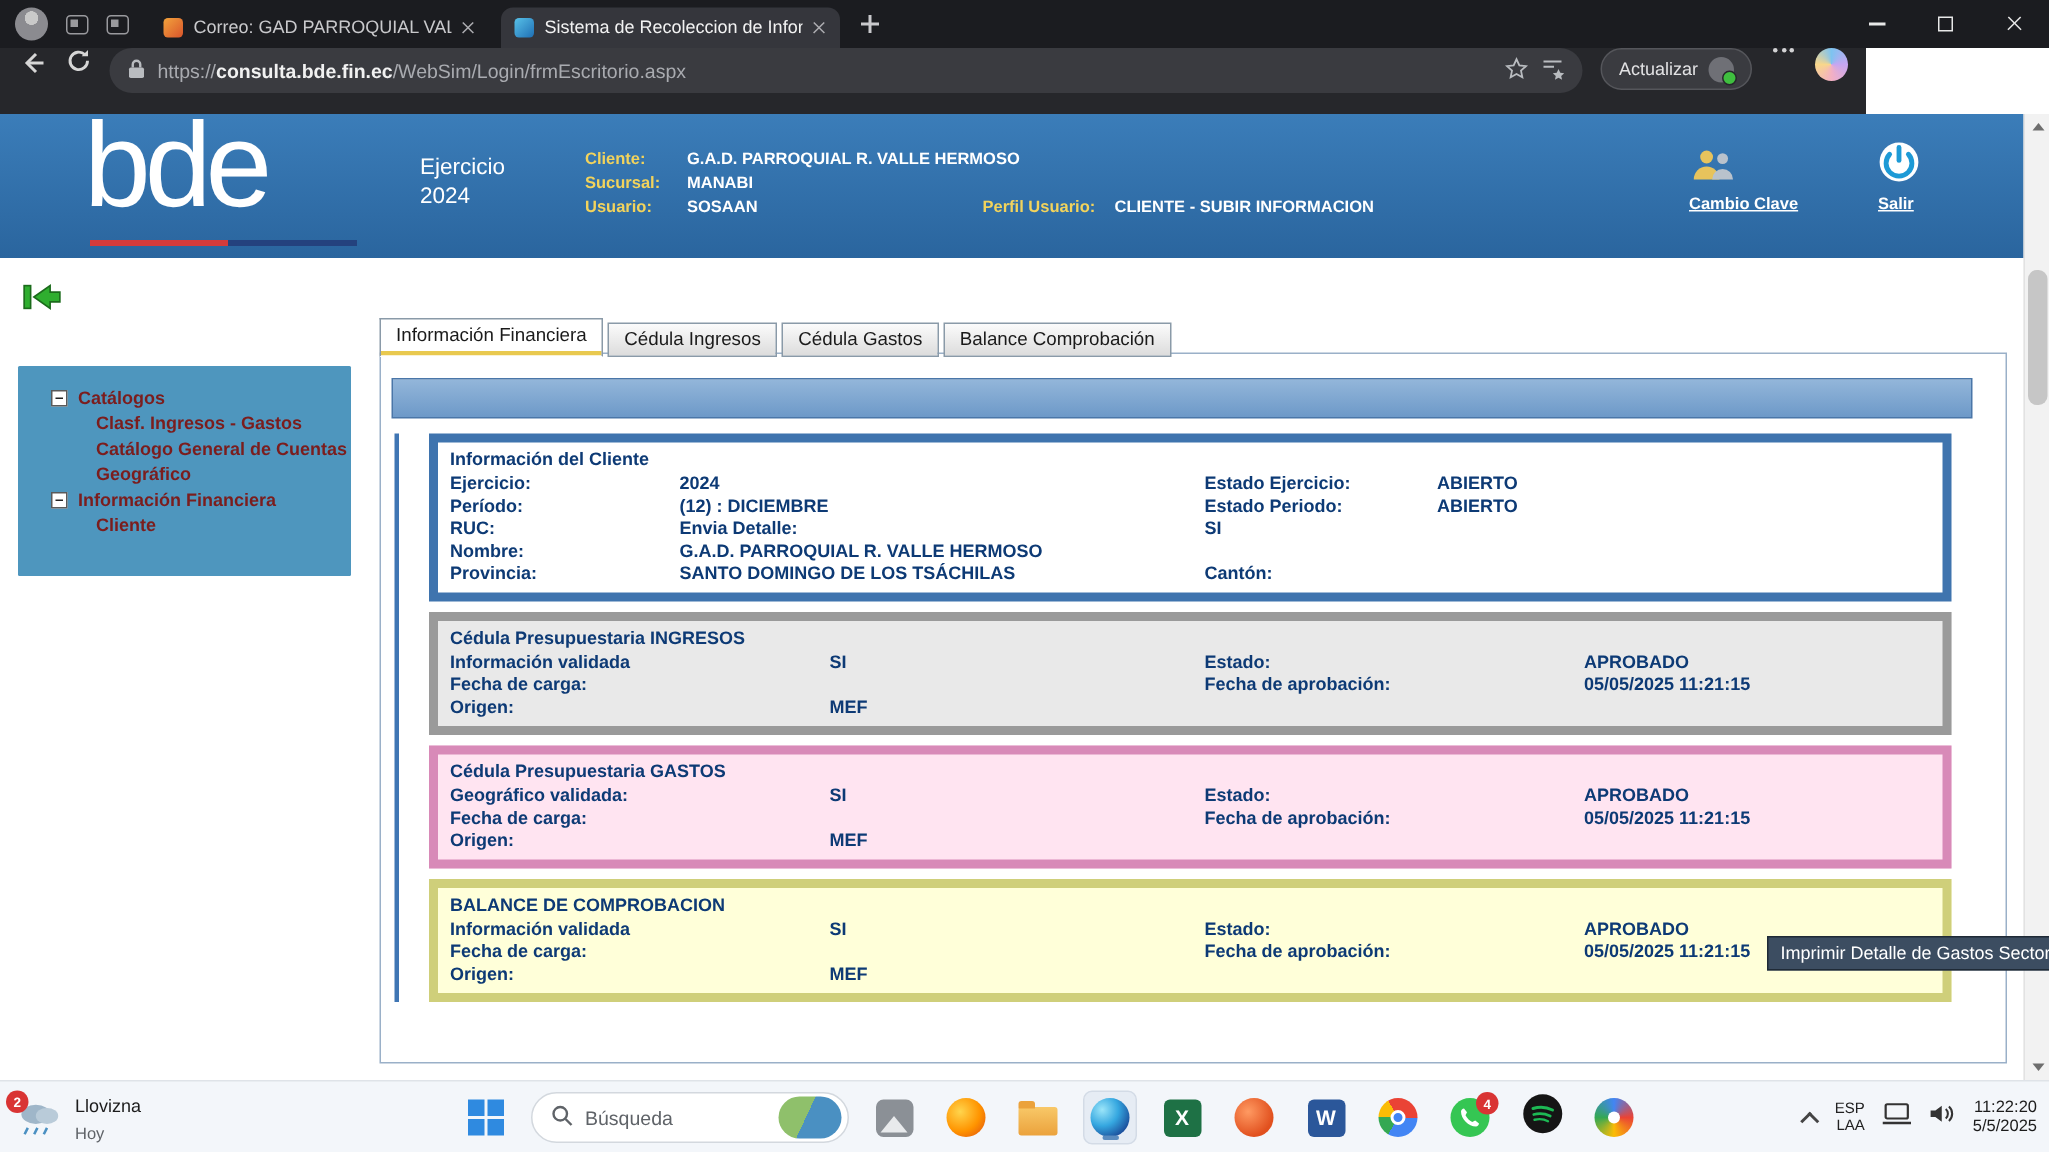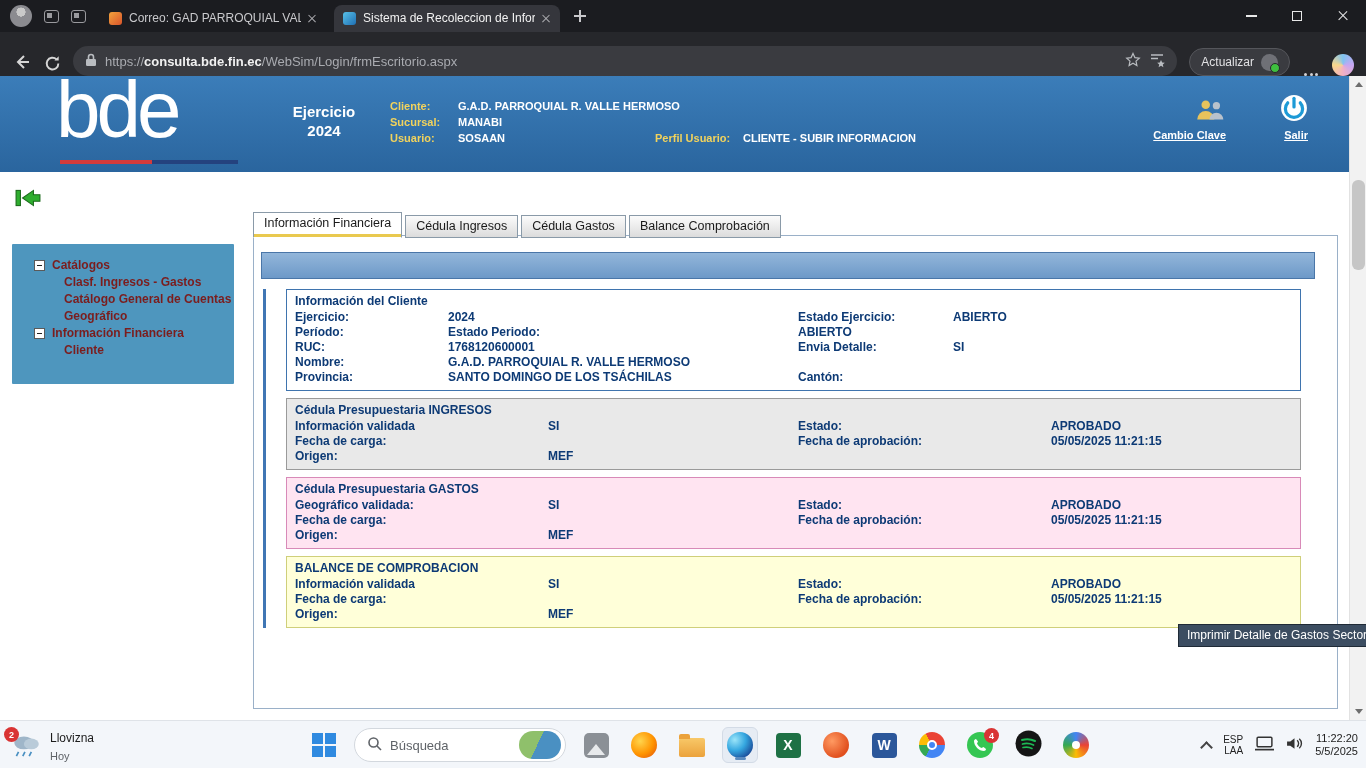--- a/index.html
+++ b/index.html
@@ -26,43 +26,43 @@
   .newtab::after { content:""; position:absolute; left:11.2px; top:6px; width:1.5px; height:12px; background:#c9c9cc; }
   .wincontrols { margin-left:auto; display:flex; height:32px; }
   .wc { width:46px; display:flex; align-items:center; justify-content:center; }
   .sh-min { width:11px; height:1.4px; background:#e8e8e8; }
   .sh-max { width:10px; height:10px; border:1.4px solid #e8e8e8; }
   .sh-close { width:14px; height:14px; position:relative; }
   .sh-close::before,.sh-close::after { content:""; position:absolute; left:1px; top:6.4px; width:12px; height:1.4px; background:#e8e8e8; }
   .sh-close::before { transform:rotate(45deg); } .sh-close::after { transform:rotate(-45deg); }
 
   
-  .toolbar { position:absolute; top:32px; left:0; width:1366px; height:44px; background:#26272b; display:flex; align-items:flex-end; gap:12px; padding:0 12px; }
+  .toolbar { position:absolute; top:32px; left:0; width:1244px; height:44px; background:#26272b; display:flex; align-items:flex-start; gap:12px; padding:0 12px; }
   .urlbar { flex:1; height:30px; background:#3a3b40; border-radius:15px; display:flex; align-items:center; gap:8px; padding:0 12px; font-size:13px; color:#a9abb0; }
   .url-domain { color:#f1f1f1; font-weight:700; }
   .sp { flex:1; }
   .pill { height:28px; border-radius:14px; background:#3a3b40; border:1px solid #55565b; color:#e2e2e4; display:flex; align-items:center; gap:7px; padding:0 11px; font-size:12px; }
   .sync { width:17px; height:17px; border-radius:50%; background:#6f7076; position:relative; }
   .sync::after { content:""; position:absolute; right:-2px; bottom:-2px; width:8px; height:8px; border-radius:50%; background:#3fbf3f; border:1.5px solid #26272b; }
   .dots { width:18px; display:flex; justify-content:center; gap:2.5px; }
   .dots i { width:3px; height:3px; border-radius:50%; background:#d2d2d4; }
   .copilot { width:22px; height:22px; border-radius:50%; background:conic-gradient(#7ec3f0,#c6a6f2,#f3b0c3,#f8d78b,#7ec3f0); }
 
   
   .siteheader { position:absolute; top:76px; left:0; width:1366px; height:96px; background:linear-gradient(180deg,#3b7db9 0%,#2a659e 100%); color:#fff; overflow:hidden; }
   .logo { position:absolute; left:56px; top:-12px; font-size:80px; font-weight:400; letter-spacing:-4px; color:#fff; }
   .stripe-r { position:absolute; left:60px; top:84px; width:92px; height:4px; background:#d43b3b; }
   .stripe-b { position:absolute; left:152px; top:84px; width:86px; height:4px; background:#24427e; }
-  .ejercicio { position:absolute; left:280px; top:26px; width:88px; text-align:center; font-size:15px; font-weight:700; line-height:19px; }
+  .ejercicio { position:absolute; left:280px; top:26px; width:88px; font-size:15px; font-weight:400; line-height:19px; }
   .hinfo { position:absolute; left:390px; top:22px; font-size:11px; }
   .hrow { display:grid; grid-template-columns:68px auto; line-height:16px; }
   .hrow4 { display:grid; grid-template-columns:68px 197px 88px auto; line-height:16px; }
   .hlabel { color:#f2d35c; font-weight:700; }
   .hval { color:#fff; font-weight:700; white-space:nowrap; }
-  .haction { position:absolute; text-align:right; cursor:pointer; }
+  .haction { position:absolute; text-align:left; cursor:pointer; }
   .haction .albl { font-size:11px; font-weight:700; text-decoration:underline; color:#fff; display:block; margin-top:3px; }
   .ha-cambio { left:1126px; top:22px; width:100px; }
   .ha-salir { left:1252px; top:18px; width:56px; }
 
   
   .content { position:absolute; top:172px; left:0; width:1349px; height:548px; background:#fff; }
   .collapse { position:absolute; left:15px; top:16px; cursor:pointer; }
 
   .sidebar { position:absolute; left:12px; top:72px; width:222px; height:140px; background:#4e96be; border-radius:1px; padding-top:11px; }
   .tnode { display:flex; align-items:center; gap:7px; margin:3px 0 3px 22px; font-size:12px; font-weight:700; color:#7b1d1d; cursor:pointer; }
@@ -70,21 +70,21 @@
   .minus { width:11px; height:11px; background:#fff; border:1px solid #5a5a5a; position:relative; flex:none; }
   .minus::after { content:""; position:absolute; left:2px; right:2px; top:4.4px; height:1.2px; background:#222; }
 
   .tabsrow { position:absolute; left:253px; top:40px; display:flex; align-items:flex-end; gap:3px; z-index:2; }
   .tabi { border:1px solid #8a9aa8; background:linear-gradient(#fbfbfb,#dcdcdc); padding:3px 10px 4px; font-size:12.5px; color:#1a1a1a; cursor:pointer; }
   .tabi.active { background:#fff; border-bottom:1px solid #fff; padding-bottom:7px; box-shadow:inset 0 -3px 0 #e9c94f; }
 
   .panel { position:absolute; left:253px; top:63px; width:1085px; height:474px; border:1px solid #9ab0c8; background:#fff; }
   .bluebar { margin:16px 22px 0 7px; height:27px; background:linear-gradient(180deg,#93b6da,#6d99c8); border:1px solid #4a76a8; }
   .sections { margin:10px 36px 0 9px; border-left:3px solid #4076b4; padding-left:20px; }
-  .sec { border:1px solid #6d28d9; margin-bottom:7px; padding:4px 8px 5px; color:#0d3a75; font-size:12px; line-height:15px; }
+  .sec { border:6px solid #6d28d9; margin-bottom:7px; padding:4px 8px 5px; color:#0d3a75; font-size:12px; line-height:15px; }
   .sec .stitle { font-weight:700; margin-bottom:1px; }
   .sec-client { background:#fff; border-color:#3f74ae; }
   .sec-gray { background:#e9e9e9; border-color:#9a9a9a; }
   .sec-pink { background:#ffe4f1; border-color:#d88ab8; }
   .sec-yellow { background:#ffffd9; border-color:#cfcf7a; }
   .g-client { display:grid; grid-template-columns:153px 350px 155px auto; }
   .g-status { display:grid; grid-template-columns:253px 250px 253px auto; }
   .lbl { font-weight:700; }
   .val { font-weight:700; }
 
@@ -289,26 +289,26 @@
         <div class="sec sec-client">
           <div class="stitle">Información del Cliente</div>
           <div class="g-client">
               <span class="lbl">Ejercicio:</span>
               <span class="val">2024</span>
               <span class="lbl">Estado Ejercicio:</span>
               <span class="val">ABIERTO</span>
             </div>
           <div class="g-client">
               <span class="lbl">Período:</span>
+              <span class="val">(12) : DICIEMBRE</span>
               <span class="lbl">Estado Periodo:</span>
               <span class="val">ABIERTO</span>
             </div>
           <div class="g-client">
               <span class="lbl">RUC:</span>
-              <span class="val">1768120600001</span>
               <span class="lbl">Envia Detalle:</span>
               <span class="val">SI</span>
             </div>
           <div class="g-client">
               <span class="lbl">Nombre:</span>
               <span class="val">G.A.D. PARROQUIAL R. VALLE HERMOSO</span>
               <span class="lbl"></span>
               <span class="val"></span>
             </div>
           <div class="g-client">

